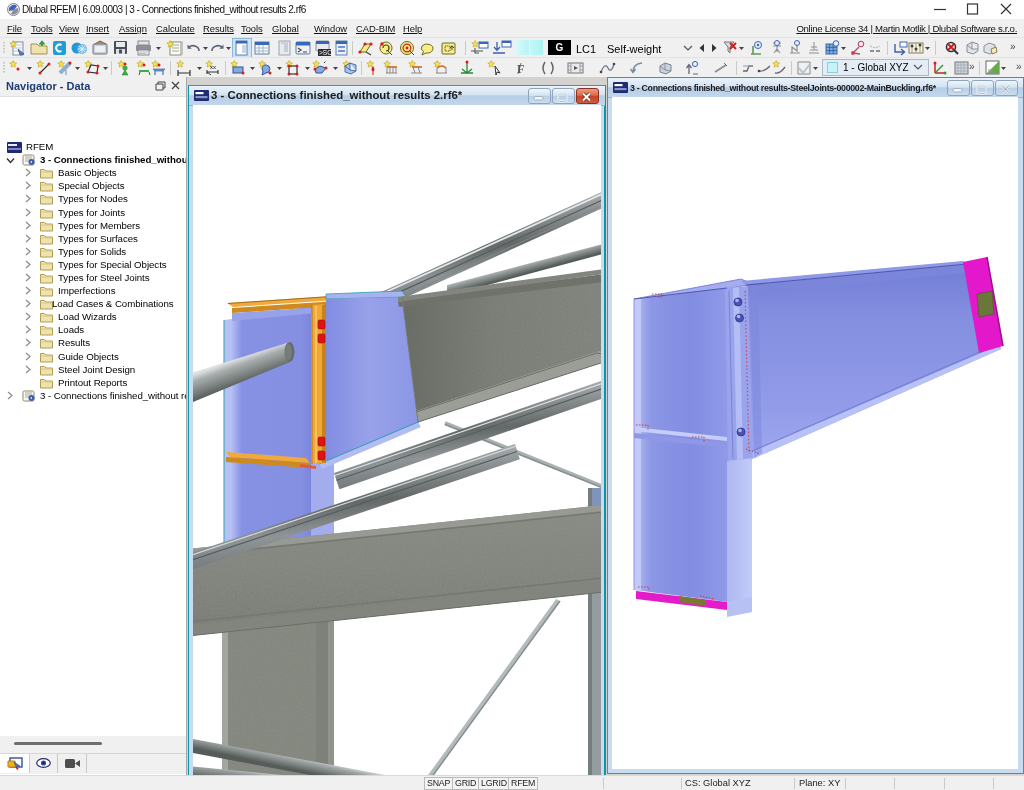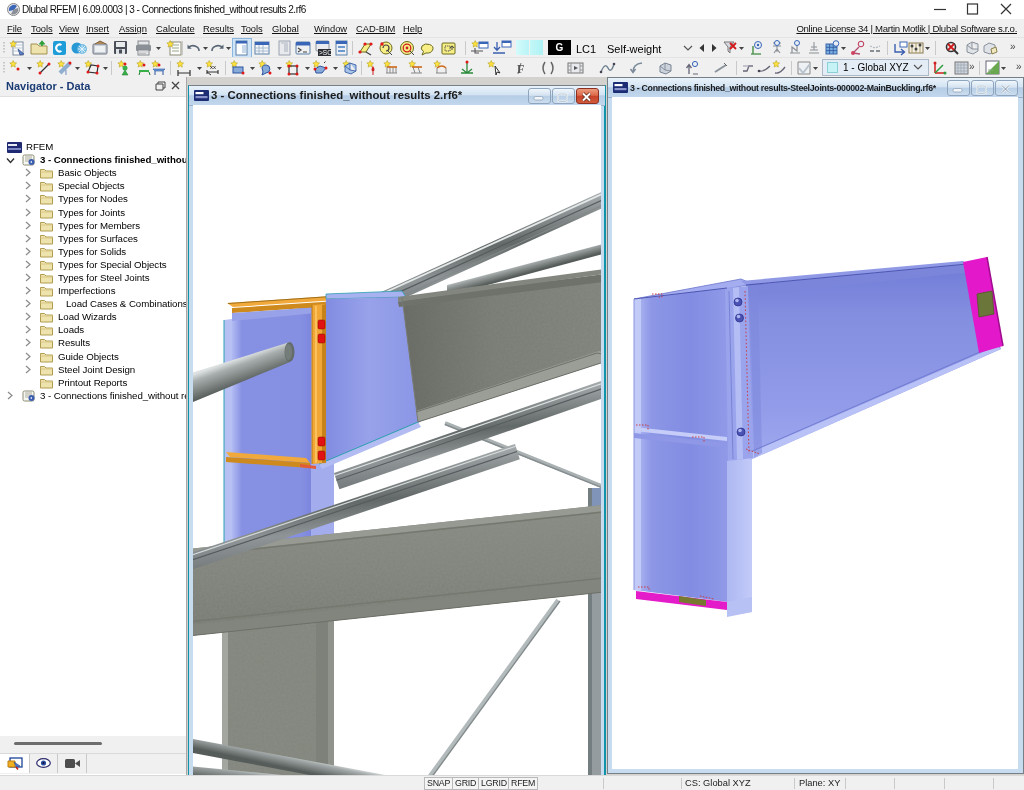--- a/index.html
+++ b/index.html
@@ -634,21 +634,21 @@
           <span class="abs" style="left:58px;top:0px">Imperfections</span>
         </div>
 <div class="trow" style="left:0;top:157px;width:186px">
           <svg class="abs" style="left:24px;top:1px" width="8" height="9" viewBox="0 0 8 9">
             <path d="M2 1 l4 3.5 l-4 3.5" fill="none" stroke="#8a8a8a" stroke-width="1.2"></path>
           </svg>
           <svg class="abs" style="left:40px;top:1px" width="13" height="11" viewBox="0 0 13 11">
             <path d="M0.5 1.5 h4 l1.5 1.5 h6.5 v7 h-12 z" fill="#efe3ad" stroke="#b09c50" stroke-width="1"></path>
             <path d="M0.5 4 h12" stroke="#d8c886" stroke-width="1"></path>
           </svg>
-          <span class="abs" style="left:66px;top:0px">Load Cases &amp; Combinations</span>
+          <span class="abs" style="left:52px;top:0px">Load Cases &amp; Combinations</span>
         </div>
 <div class="trow" style="left:0;top:170px;width:186px">
           <svg class="abs" style="left:24px;top:1px" width="8" height="9" viewBox="0 0 8 9">
             <path d="M2 1 l4 3.5 l-4 3.5" fill="none" stroke="#8a8a8a" stroke-width="1.2"></path>
           </svg>
           <svg class="abs" style="left:40px;top:1px" width="13" height="11" viewBox="0 0 13 11">
             <path d="M0.5 1.5 h4 l1.5 1.5 h6.5 v7 h-12 z" fill="#efe3ad" stroke="#b09c50" stroke-width="1"></path>
             <path d="M0.5 4 h12" stroke="#d8c886" stroke-width="1"></path>
           </svg>
           <span class="abs" style="left:58px;top:0px">Load Wizards</span>

